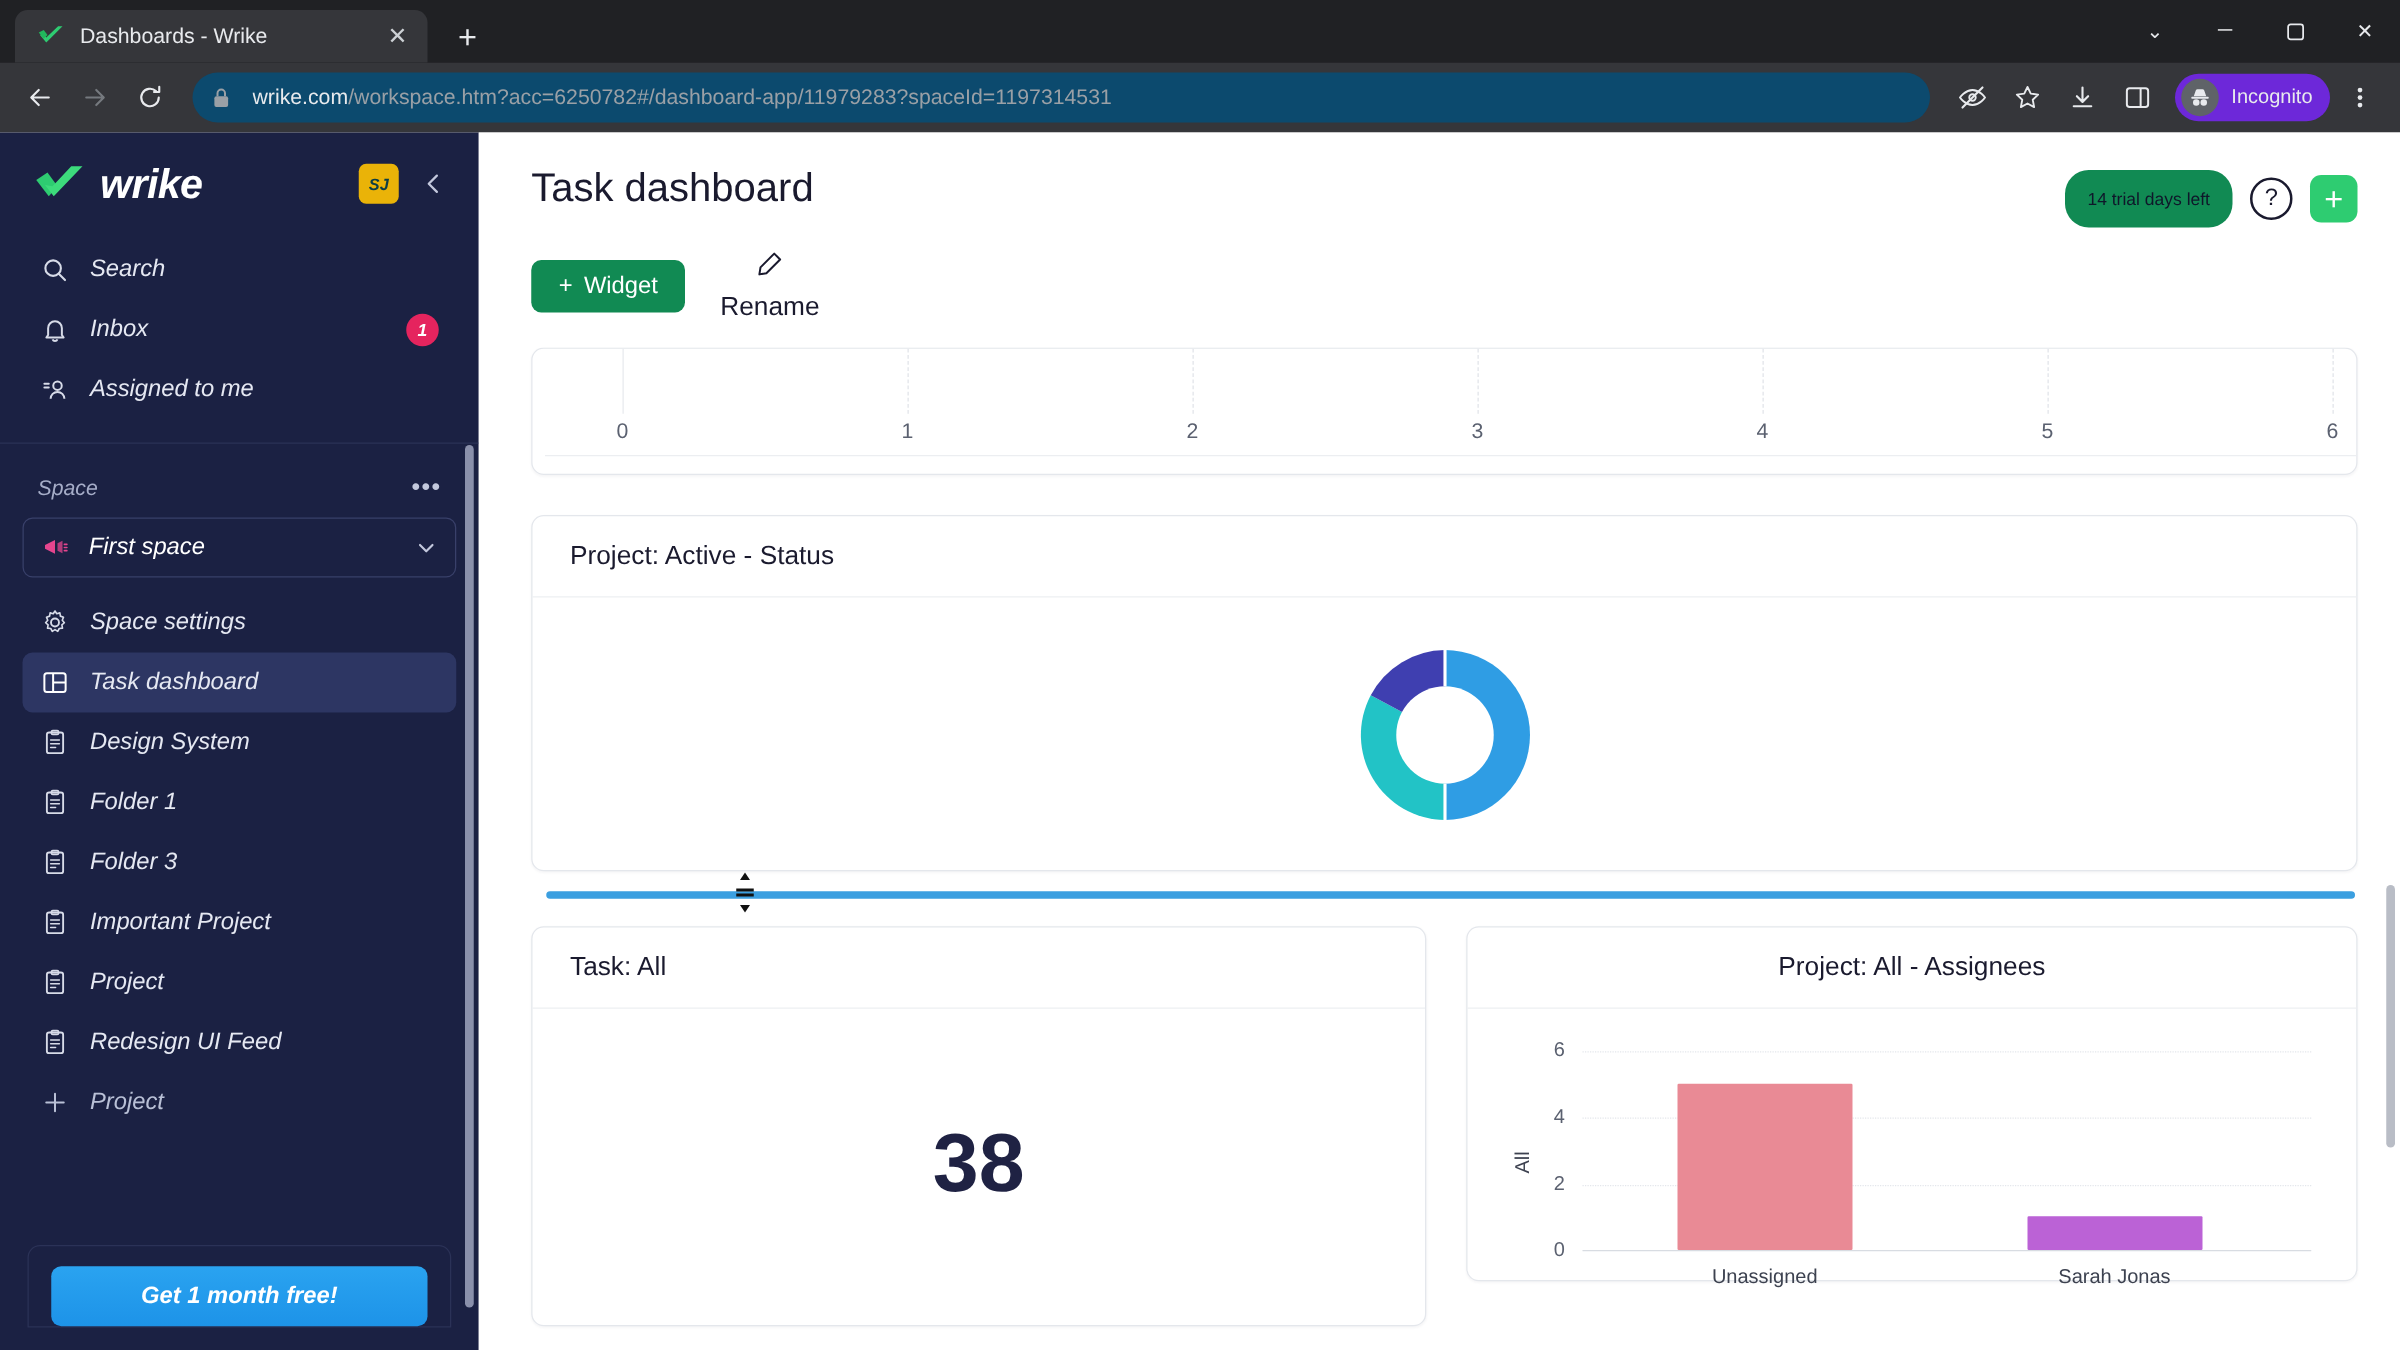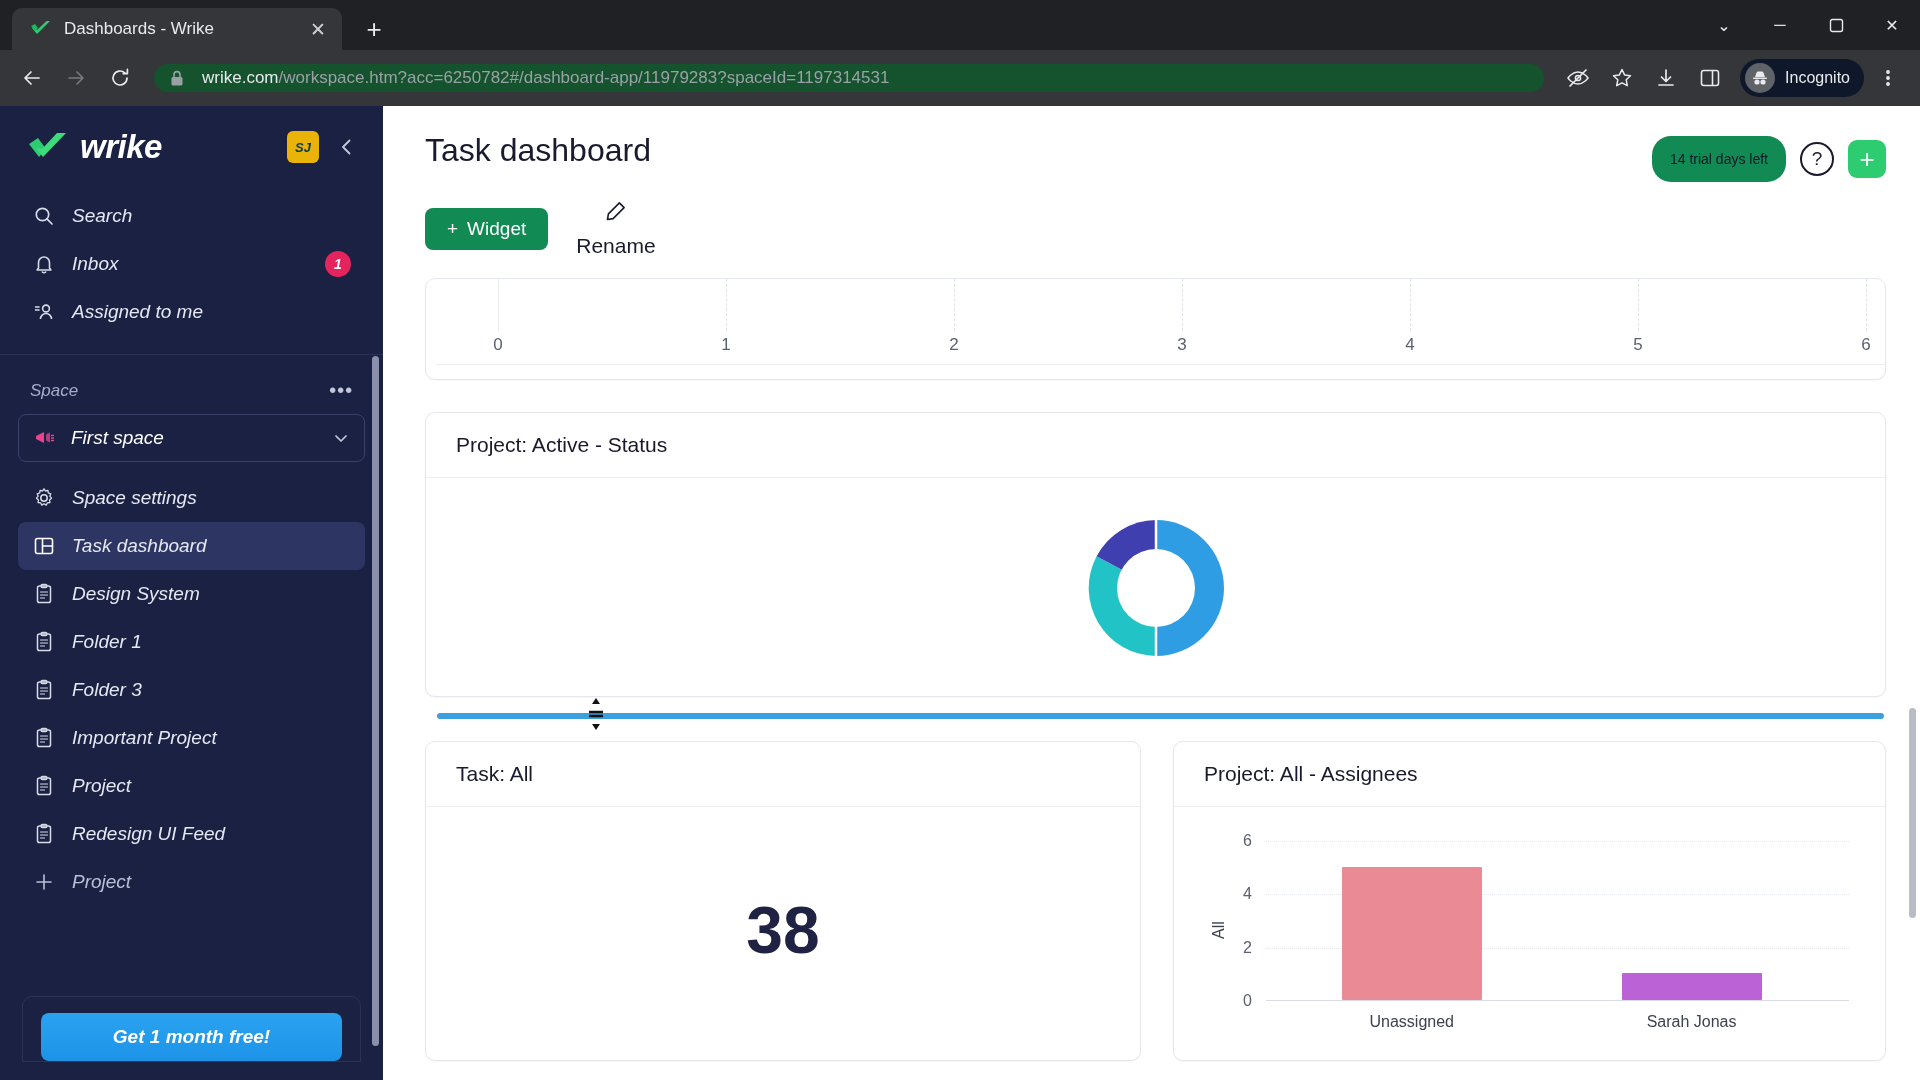--- a/index.html
+++ b/index.html
@@ -44,30 +44,30 @@
     height: 56px; background: #35363a;
     display: flex; align-items: center; padding: 0 12px; gap: 4px;
   }
   .navbtn {
     width: 40px; height: 40px; border-radius: 50%;
     display: flex; align-items: center; justify-content: center;
     color: #e8eaed; flex: 0 0 40px;
   }
   .navbtn.disabled { color: #75797e; }
   .omnibox {
-    flex: 1 1 auto; height: 28px; background: #14532d; border-radius: 20px;
+    flex: 1 1 auto; height: 40px; background: #0c4a6e; border-radius: 20px;
     display: flex; align-items: center; padding: 0 16px; margin: 0 10px;
     min-width: 0;
   }
   .lock { width: 18px; flex: 0 0 18px; margin-right: 14px; display:flex; align-items:center; }
   .url { font-size: 17px; color: #9aa0a6; white-space: nowrap; overflow: hidden; }
   .url b { color: #e8eaed; font-weight: 400; }
   .tb-icons { display: flex; align-items: center; gap: 4px; }
   .incognito-pill {
-    height: 38px; border-radius: 19px; background: #0f172a;
+    height: 38px; border-radius: 19px; background: #6d28d9;
     display: flex; align-items: center; padding: 0 14px 0 5px; gap: 10px; margin-left: 6px;
   }
   .incog-avatar {
     width: 30px; height: 30px; border-radius: 50%; background: #5f6368;
     display: flex; align-items: center; justify-content: center;
   }
   .incog-label { color: #e8eaed; font-size: 16px; }
 
   
   .page { flex: 1 1 auto; display: flex; background: #fff; min-height: 0; position: relative; }
@@ -189,21 +189,21 @@
   .resize-cursor {
     position: absolute; left: 160px; top: -14px; width: 22px; height: 34px;
     display: flex; flex-direction: column; align-items: center; justify-content: center; color: #111;
   }
 
   
   .bottom-row { display: flex; gap: 32px; }
   .w-num { flex: 0 0 716px; height: 320px; }
   .num-body { height: 246px; display: flex; align-items: center; justify-content: center; }
   .big-num { font-size: 66px; font-weight: 700; color: #1f2243; }
-  .w-bar { flex: 1 1 auto; height: 320px; }
+  .w-bar { flex: 1 1 auto; height: 284px; text-align: center; }
   .bar-body { height: 246px; position: relative; padding: 26px 40px 0 40px; }
 
   .bar-plot { position: absolute; left: 92px; right: 36px; top: 34px; bottom: 52px; }
   .grid-line { position: absolute; left: 0; right: 0; height: 0; border-top: 1px dotted #e3e6eb; }
   .y-lab { position: absolute; right: calc(100% + 14px); transform: translateY(-50%); font-size: 16px; color: #5b6170; }
   .axis-line { position: absolute; left: 0; right: 0; bottom: 0; height: 1px; background: #d8dce2; }
   .y-title {
     position: absolute; left: 36px; top: 50%; transform: translateY(-50%) rotate(-90deg);
     font-size: 16px; color: #3d4250; transform-origin: center;
   }

